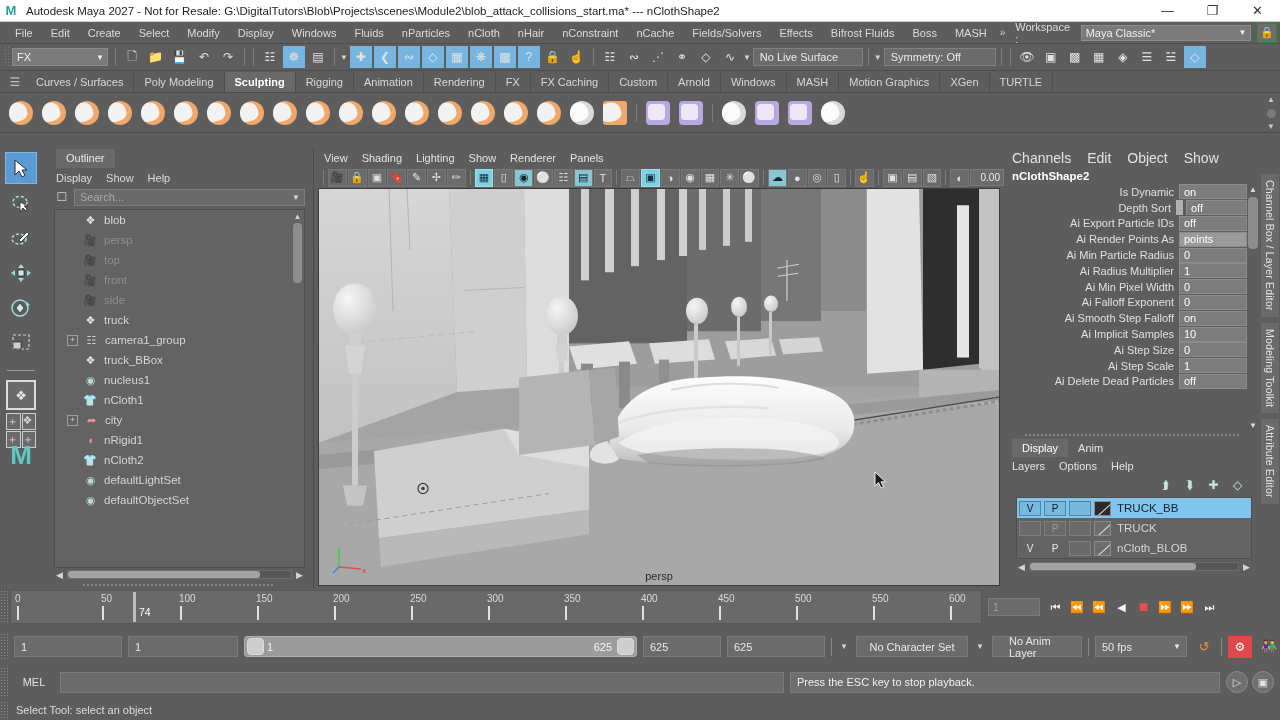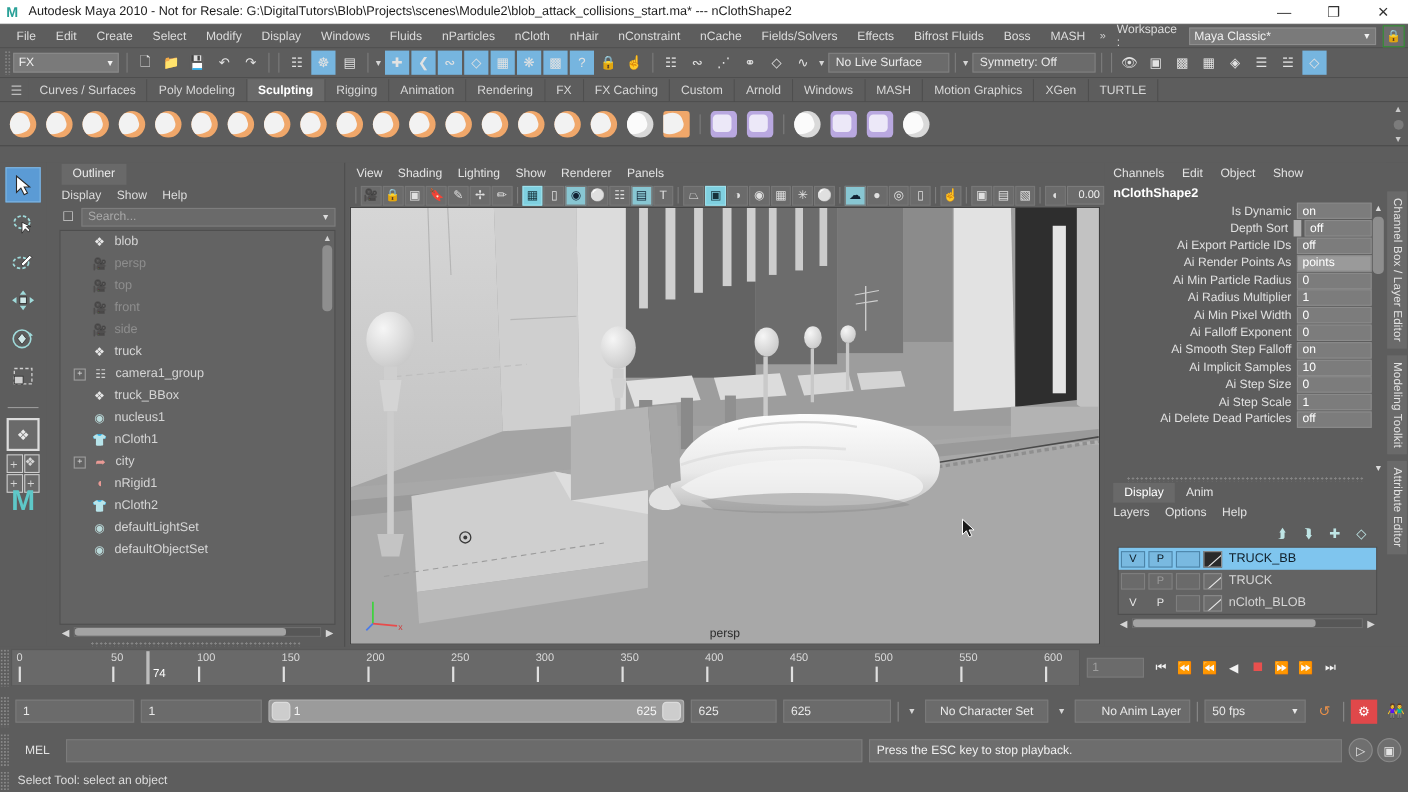--- a/index.html
+++ b/index.html
@@ -200,21 +200,21 @@
   .vsep { width: 1px; height: 15px; background: #7d7d7d; margin: 0 3px; }
   .vnum { width: 34px; height: 17px; background: #6b6b6b; border: 1px solid #7b7b7b;
           font-size: 10px; color: #efefef; display: flex; align-items: center; justify-content: flex-end; padding-right: 3px; }
   #viewport { flex: 1; margin: 0 4px 2px 4px; position: relative; overflow: hidden; background: #9d9d9d; border: 1px solid #3c3c3c; }
   .vplabel { position: absolute; bottom: 3px; left: 0; right: 0; text-align: center; font-size: 11px; color: #2b2b2b; }
   .axis { position: absolute; left: 12px; bottom: 10px; width: 40px; height: 36px; }
 
   
   #rightpanel { flex: 1; background: #5d5d5d; display: flex; }
   #rpmain { flex: 1; display: flex; flex-direction: column; overflow: hidden; }
-  .cbmenu { height: 20px; display: flex; align-items: center; gap: 16px; padding-left: 8px; font-size: 11px; color: #e2e2e2; }
+  .cbmenu { height: 20px; display: flex; align-items: center; gap: 16px; padding-left: 8px; font-size: 14px; color: #e2e2e2; }
   .cbtitle { font-size: 11.5px; font-weight: bold; color: #ffffff; padding: 2px 0 2px 8px; }
   .cbscroll { flex: 1; overflow: hidden; position: relative; padding-right: 13px; }
   .attrrow { display: flex; align-items: center; height: 15.8px; gap: 3px; }
   .attrname { flex: 1; text-align: right; font-size: 11px; color: #e0e0e0; padding-right: 2px; white-space: nowrap; }
   .attrval {
     width: 68px; height: 15px; background: #7c7c7c; border: 1px solid #8b8b8b;
     font-size: 11px; color: #ffffff; display: flex; align-items: center; padding-left: 4px;
   }
   .attrval.alt { background: #9a9a9a; }
   .attrlock { width: 7px; height: 15px; background: #b0b0b0; }
@@ -300,21 +300,21 @@
   #helpline .grip { width: 8px; height: 18px; background-image: radial-gradient(#8a8a8a 1px, transparent 1px); background-size: 3px 3px; }
   #helpline .txt { font-size: 11px; color: #dcdcdc; padding-left: 4px; }
 </style>
 </head>
 <body>
 
 <div class="app">
 
   <div id="titlebar">
     <div class="mlogo">M</div>
-    <div class="ttl">Autodesk Maya 2010 - Not for Resale: G:\DigitalTutors\Blob\Projects\scenes\Module2\blob_attack_collisions_start.ma*  ---  nClothShape2</div>
+    <div class="ttl">Autodesk Maya 2027 - Not for Resale: G:\DigitalTutors\Blob\Projects\scenes\Module2\blob_attack_collisions_start.ma*  ---  nClothShape2</div>
     <div class="wbtns">
       <div class="wbtn">—</div>
       <div class="wbtn">❐</div>
       <div class="wbtn">✕</div>
     </div>
   </div>
 
   <div id="menubar">
     <div class="mi">File</div>
     <div class="mi">Edit</div>
@@ -1018,21 +1018,21 @@
       <span class="lv">1</span>
       <span class="rv">625</span>
       <div class="knob"></div>
     </div>
     <div class="rfield" style="width:78px">625</div>
     <div class="rfield" style="width:98px">625</div>
     <div class="vline"></div>
     <div class="dropmark">▼</div>
     <div class="rfield" style="width:112px;justify-content:center;padding-left:0">No Character Set</div>
     <div class="dropmark">▼</div>
-    <div class="rfield" style="width:105px;justify-content:center;padding-left:16px">No Anim Layer</div>
+    <div class="rfield" style="width:90px;justify-content:center;padding-left:16px">No Anim Layer</div>
     <div class="vline"></div>
     <div class="rfield" style="width:92px;position:relative">
       <span>50 fps</span>
       <span style="position:absolute;right:5px;font-size:8px">▼</span>
     </div>
     <div class="orangebtn">↺</div>
     <div class="vline"></div>
     <div class="redbtn">⚙</div>
     <div class="orangebtn">👫</div>
   </div>

